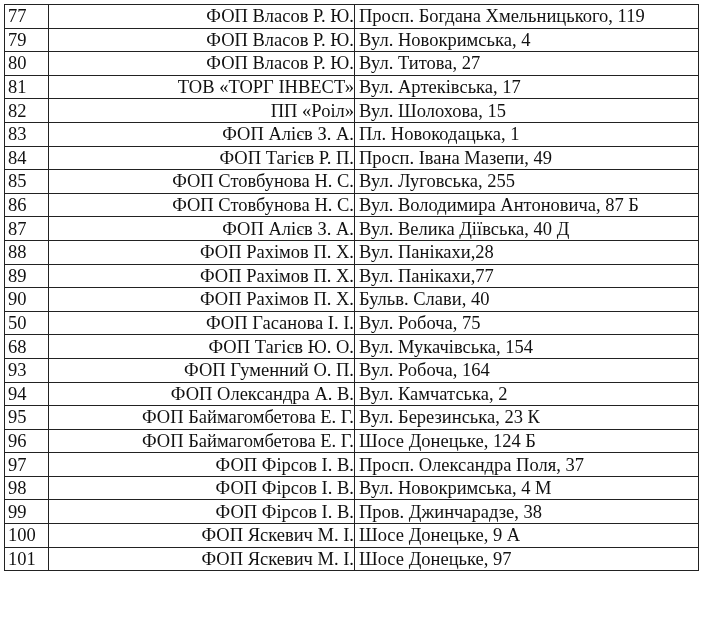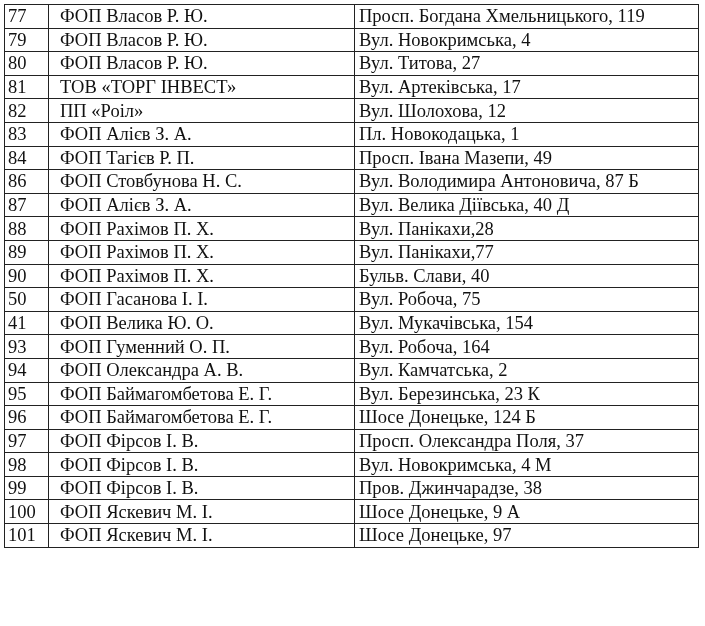--- a/index.html
+++ b/index.html
@@ -35,20 +35,21 @@
       white-space: nowrap;
       overflow: hidden;
       vertical-align: middle;
     }
     .doc-table td.num {
       padding-left: 3px;
       margin-top: 44px;
     }
     .doc-table td.name {
       padding-left: 11px;
+      text-align: right;
     }
     .doc-table td.addr {
     }
   </style>
 </head>
 <body>
 
 <table class="doc-table">
   <colgroup>
     <col class="c-num">
@@ -72,31 +73,36 @@
         <td class="addr">Вул. Титова, 27</td>
       </tr>
     <tr>
         <td class="num">81</td>
         <td class="name">ТОВ «ТОРГ ІНВЕСТ»</td>
         <td class="addr">Вул. Артеківська, 17</td>
       </tr>
     <tr>
         <td class="num">82</td>
         <td class="name">ПП «Роіл»</td>
-        <td class="addr">Вул. Шолохова, 12</td>
+        <td class="addr">Вул. Шолохова, 15</td>
       </tr>
     <tr>
         <td class="num">83</td>
         <td class="name">ФОП Алієв З. А.</td>
         <td class="addr">Пл. Новокодацька, 1</td>
       </tr>
     <tr>
         <td class="num">84</td>
         <td class="name">ФОП Тагієв Р. П.</td>
         <td class="addr">Просп. Івана Мазепи, 49</td>
+      </tr>
+    <tr>
+        <td class="num">85</td>
+        <td class="name">ФОП Стовбунова Н. С.</td>
+        <td class="addr">Вул. Луговська, 255</td>
       </tr>
     <tr>
         <td class="num">86</td>
         <td class="name">ФОП Стовбунова Н. С.</td>
         <td class="addr">Вул. Володимира Антоновича, 87 Б</td>
       </tr>
     <tr>
         <td class="num">87</td>
         <td class="name">ФОП Алієв З. А.</td>
         <td class="addr">Вул. Велика Діївська, 40 Д</td>
@@ -115,22 +121,22 @@
         <td class="num">90</td>
         <td class="name">ФОП Рахімов П. Х.</td>
         <td class="addr">Бульв. Слави, 40</td>
       </tr>
     <tr>
         <td class="num">50</td>
         <td class="name">ФОП Гасанова І. І.</td>
         <td class="addr">Вул. Робоча, 75</td>
       </tr>
     <tr>
-        <td class="num">41</td>
-        <td class="name">ФОП Велика Ю. О.</td>
+        <td class="num">68</td>
+        <td class="name">ФОП Тагієв Ю. О.</td>
         <td class="addr">Вул. Мукачівська, 154</td>
       </tr>
     <tr>
         <td class="num">93</td>
         <td class="name">ФОП Гуменний О. П.</td>
         <td class="addr">Вул. Робоча, 164</td>
       </tr>
     <tr>
         <td class="num">94</td>
         <td class="name">ФОП Олександра А. В.</td>

